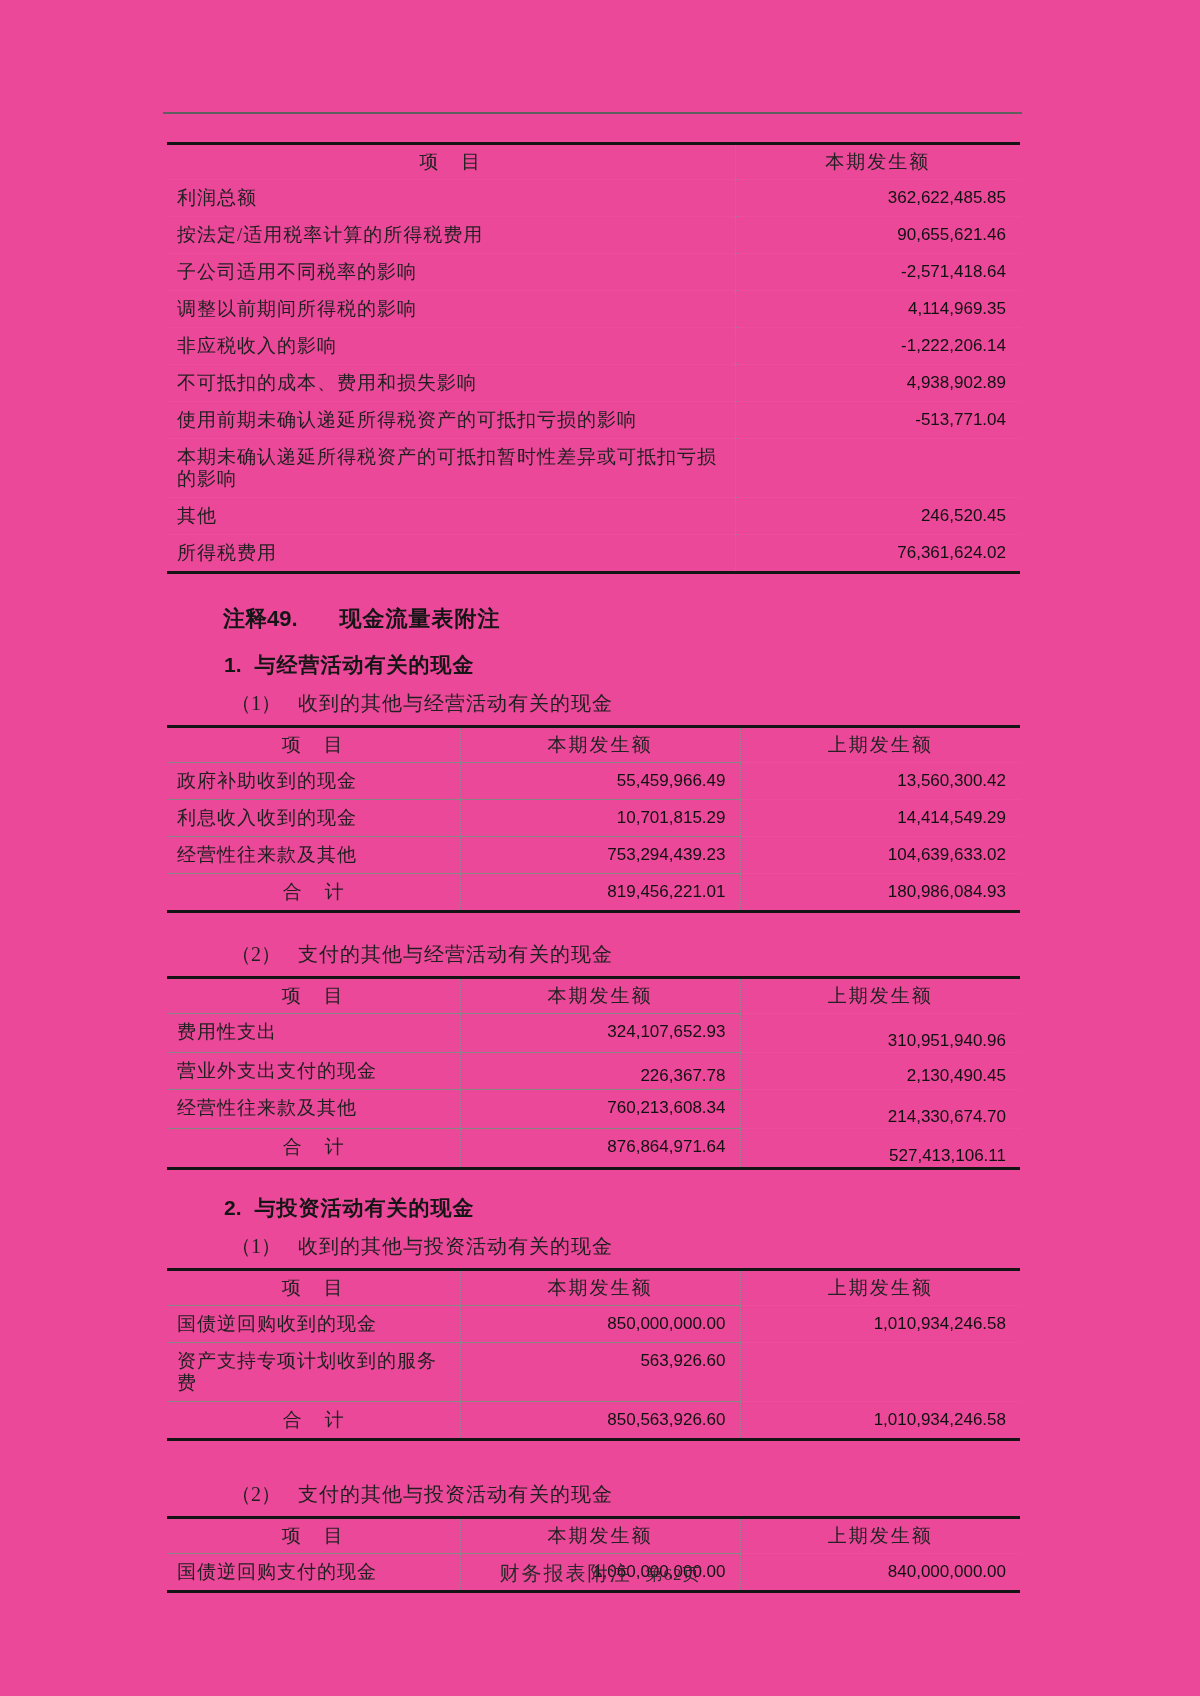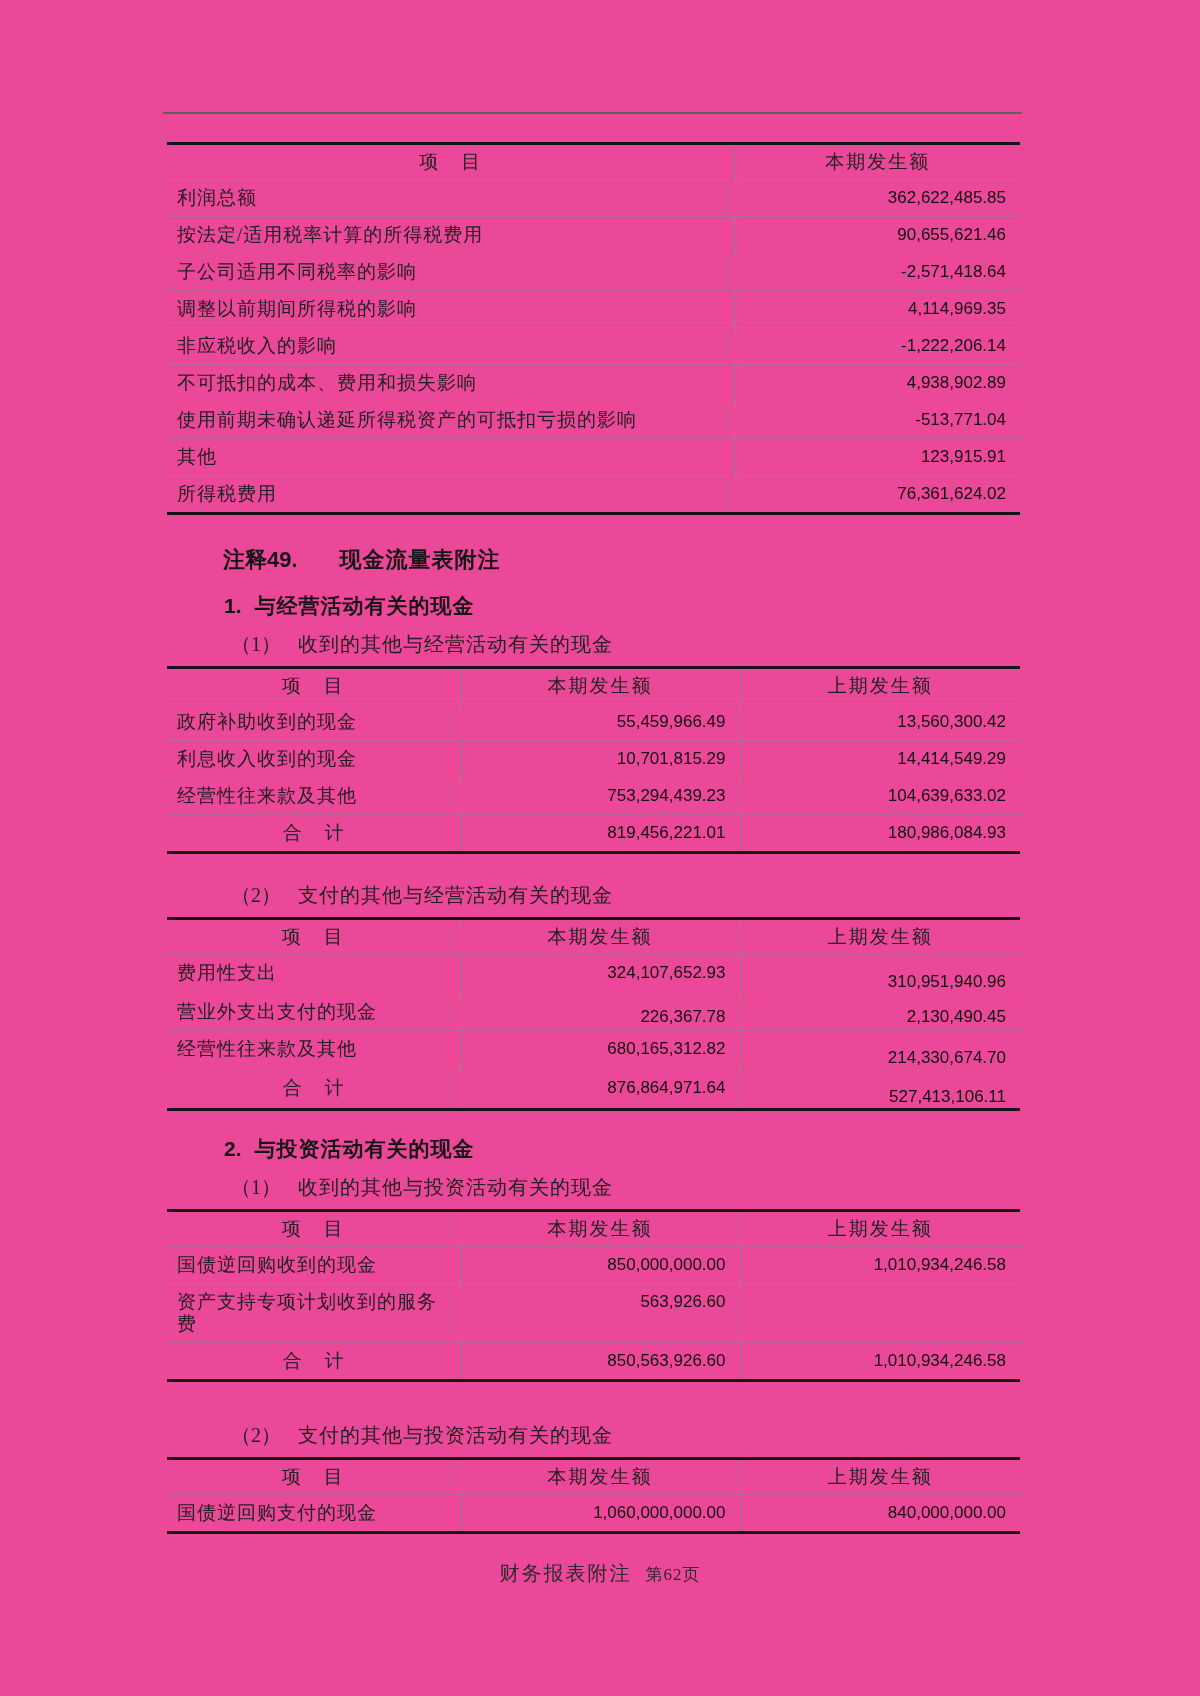--- a/index.html
+++ b/index.html
@@ -85,22 +85,26 @@
         </tr>
         <tr>
           <td class="item">不可抵扣的成本、费用和损失影响</td>
           <td class="num sep">4,938,902.89</td>
         </tr>
         <tr>
           <td class="item">使用前期未确认递延所得税资产的可抵扣亏损的影响</td>
           <td class="num sep">-513,771.04</td>
         </tr>
         <tr>
+          <td class="item">本期未确认递延所得税资产的可抵扣暂时性差异或可抵扣亏损的影响</td>
+          <td class="num sep"></td>
+        </tr>
+        <tr>
           <td class="item">其他</td>
-          <td class="num sep">123,915.91</td>
+          <td class="num sep">246,520.45</td>
         </tr>
         <tr>
           <td class="item">所得税费用</td>
           <td class="num sep">76,361,624.02</td>
         </tr>
       </tbody>
     </table>
 
     <div class="note-h">
       <span>注释49.</span><span class="note-title">现金流量表附注</span>
@@ -174,21 +178,21 @@
           <td class="num sep">324,107,652.93</td>
           <td class="num sep low">310,951,940.96</td>
         </tr>
         <tr>
           <td class="item">营业外支出支付的现金</td>
           <td class="num sep mid">226,367.78</td>
           <td class="num sep mid">2,130,490.45</td>
         </tr>
         <tr>
           <td class="item">经营性往来款及其他</td>
-          <td class="num sep">680,165,312.82</td>
+          <td class="num sep">760,213,608.34</td>
           <td class="num sep low">214,330,674.70</td>
         </tr>
         <tr class="total">
           <td class="item">合　计</td>
           <td class="num sep">876,864,971.64</td>
           <td class="num sep low">527,413,106.11</td>
         </tr>
       </tbody>
     </table>
 

